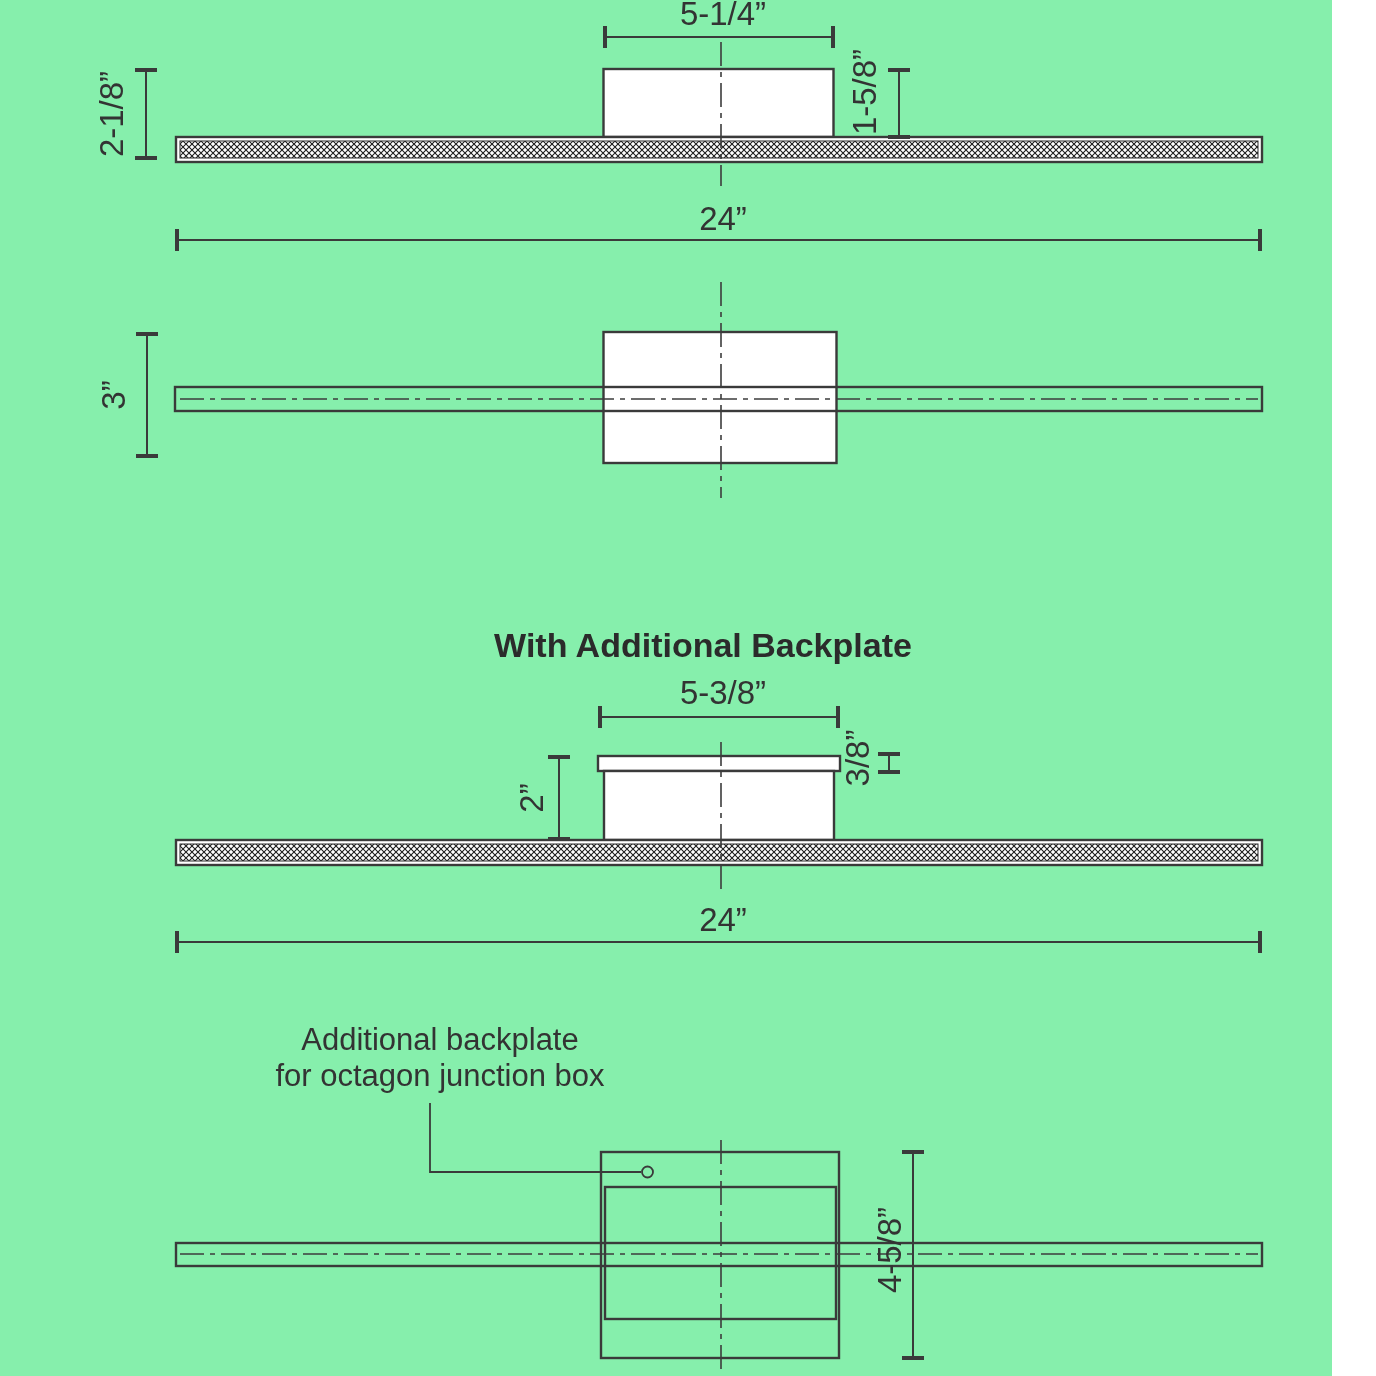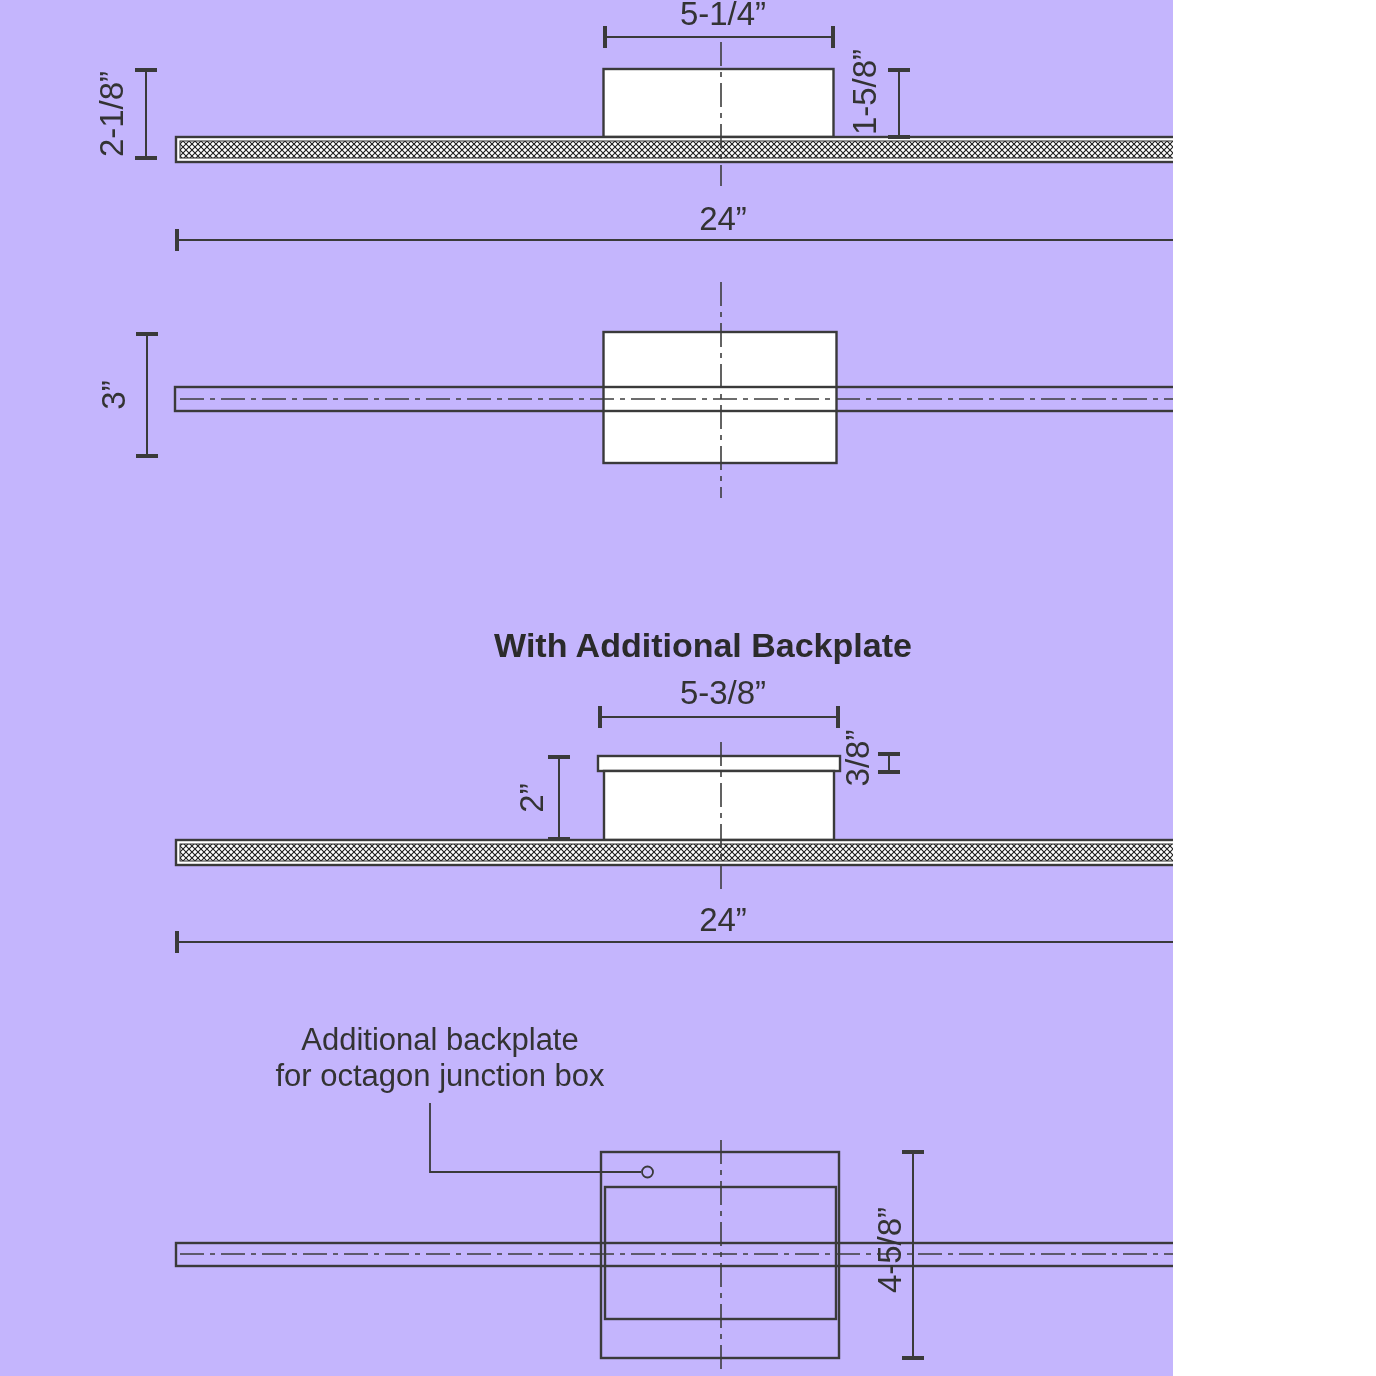--- a/index.html
+++ b/index.html
@@ -1,16 +1,16 @@
 <!DOCTYPE html>
 <html><head>
 <meta charset="utf-8">
 <style>
   html,body{margin:0;padding:0;background:#ffffff;}
-  .canvas{position:relative;width:1173px;height:1376px;background:#c4b5fd;overflow:hidden;}
+  .canvas{position:relative;width:1332px;height:1376px;background:#86efac;overflow:hidden;}
   svg{display:block;}
   .outline{fill:#ffffff;stroke:#3a3a3a;stroke-width:2.4;}
   .outline-nofill{fill:none;stroke:#3a3a3a;stroke-width:2.4;}
   .hatchrect{fill:url(#hatch);stroke:#2a2a2a;stroke-width:1;}
   .dimline{stroke:#3a3a3a;stroke-width:2;fill:none;}
   .tick{stroke:#3a3a3a;stroke-width:4;}
   .leader{stroke:#3a3a3a;stroke-width:1.8;fill:none;}
   .cl{stroke:#3c3c3c;stroke-width:1.6;fill:none;stroke-dasharray:24 6 5 6;}
   .dim{font-family:"Liberation Sans",sans-serif;font-size:33px;fill:#333333;text-anchor:middle;}
   .title{font-family:"Liberation Sans",sans-serif;font-size:34px;font-weight:bold;fill:#2b2b2b;text-anchor:middle;}

